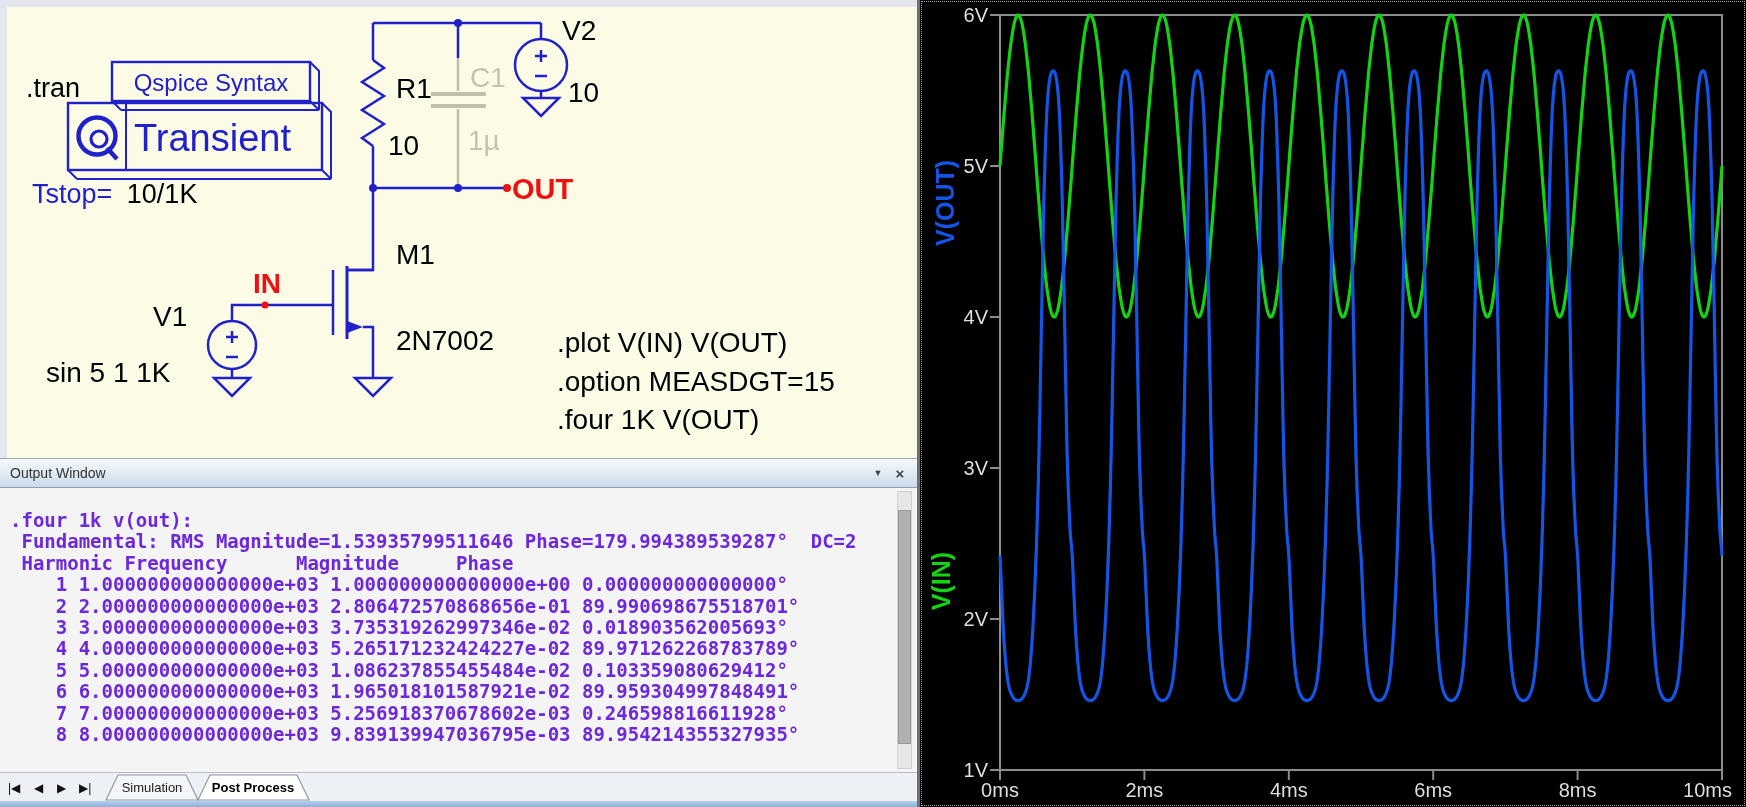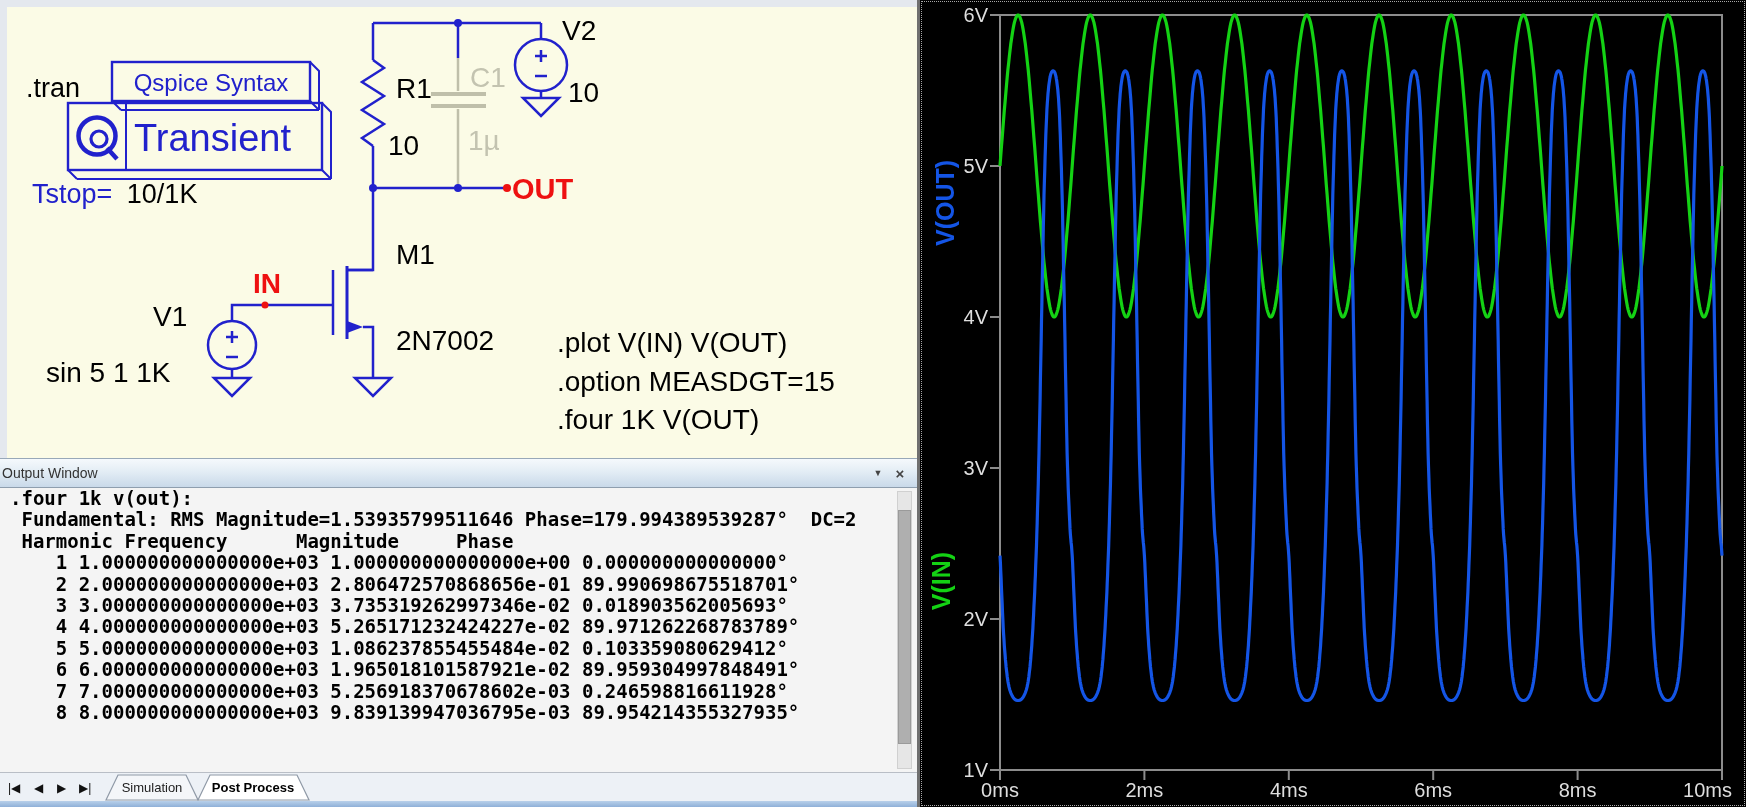--- a/index.html
+++ b/index.html
@@ -6,28 +6,28 @@
   body{width:1746px;height:807px;position:relative;overflow:hidden;
        font-family:"Liberation Sans", sans-serif;}
   
   #left-pane{position:absolute;left:0;top:0;width:917px;height:807px;background:#fbfbe6;}
   #schem-svg{position:absolute;left:0;top:0;}
   
   #ow-titlebar{position:absolute;left:0;top:458px;width:917px;height:30px;
      background:linear-gradient(#f5f9fc,#e3edf5 45%,#c9d9e9);
      border-top:1px solid #98a8b8;border-bottom:1px solid #8e9eae;
      box-sizing:border-box;display:flex;align-items:center;}
-  #ow-title{font-size:14px;color:#333;padding-left:2px;flex:1;}
+  #ow-title{font-size:14px;color:#333;padding-left:10px;flex:1;}
   .ow-btn{width:18px;height:18px;display:flex;align-items:center;justify-content:center;
      font-size:12px;color:#444;cursor:default;margin-right:4px;}
   #ow-close{font-size:15px;font-weight:bold;margin-right:8px;}
   #ow-content{position:absolute;left:0;top:488px;width:917px;height:284px;background:#f4f4f4;}
-  #output-pre{margin:0;padding:0 24px 0 10px;white-space:pre;overflow:hidden;
+  #output-pre{margin:0;padding:22px 24px 0 10px;white-space:pre;overflow:hidden;
      font-family:"DejaVu Sans Mono","Liberation Mono",monospace;
-     font-size:19px;font-weight:bold;line-height:21.4px;color:#000000;}
+     font-size:19px;font-weight:bold;line-height:21.4px;color:#6d28d9;}
   #ow-scrollbar{position:absolute;right:5px;top:3px;width:13px;height:276px;background:#e6e6e6;
      border:1px solid #d0d0d0;}
   #ow-thumb{position:absolute;left:0px;top:18px;width:11px;height:232px;background:#afafaf;
      border:1px solid #9a9a9a;}
   
   #tabbar{position:absolute;left:0;top:772px;width:917px;height:29px;background:#edf1f6;
      border-top:1px solid #b9bec6;box-sizing:border-box;}
   #bottom-strip{position:absolute;left:0;top:801px;width:917px;height:6px;
      background:linear-gradient(#b8d0ea,#8fb0d8);}
   

